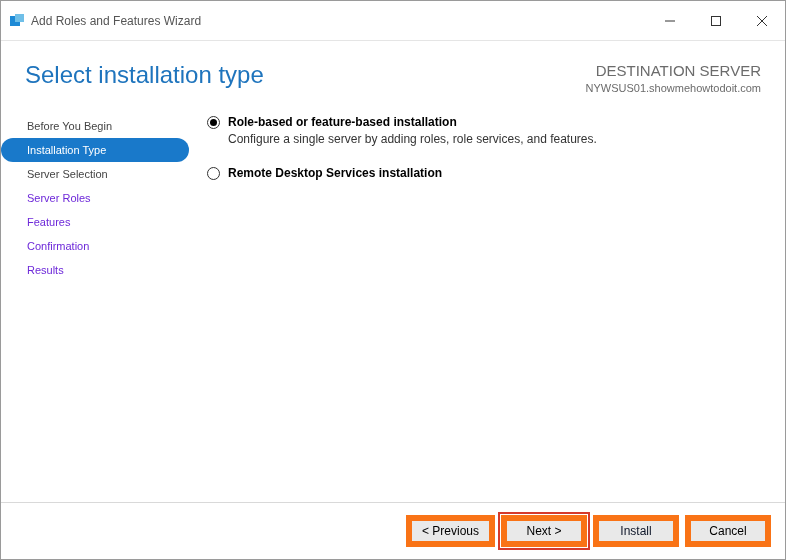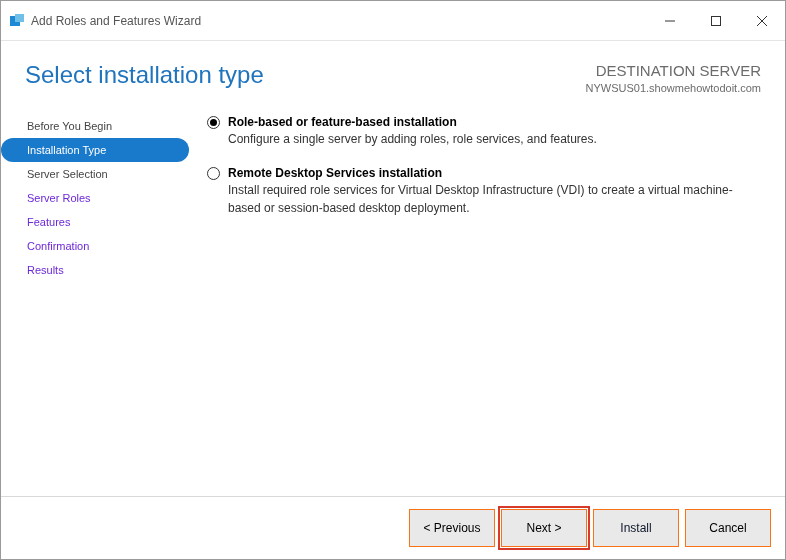--- a/index.html
+++ b/index.html
@@ -121,22 +121,22 @@
   .opt-desc { color: #333; }
   .footer {
     border-top: 1px solid #d9d9d9;
     padding: 12px 14px;
     display: flex;
     justify-content: flex-end;
     gap: 6px;
   }
   .btn {
     min-width: 86px;
-    height: 38px;
-    border: 1px solid #f97316;
+    height: 32px;
+    border: 6px solid #f97316;
     background: #e9e9e9;
     font-size: 12px;
     font-family: inherit;
     color: #000;
     cursor: pointer;
     padding: 0 10px;
   }
   .btn.disabled { color: #0f172a; cursor: default; }
   .btn.highlight {
     outline: 2px solid #d63a2b;
@@ -203,21 +203,20 @@
         <div class="opt-text">
           <div class="opt-title">Role-based or feature-based installation</div>
           <div class="opt-desc">Configure a single server by adding roles, role services, and features.</div>
         </div>
       </div>
 
       <div class="opt">
         <span class="radio"></span>
         <div class="opt-text">
           <div class="opt-title">Remote Desktop Services installation</div>
-          <div class="opt-desc">Install required role services for Virtual Desktop Infrastructure (VDI) to create a virtual machine-based or session-based desktop deployment.</div>
         </div>
       </div>
     </div>
 
   </div>
 
   <div class="footer">
     <button class="btn">&lt; Previous</button>
     <button class="btn highlight">Next &gt;</button>
     <button class="btn disabled">Install</button>

